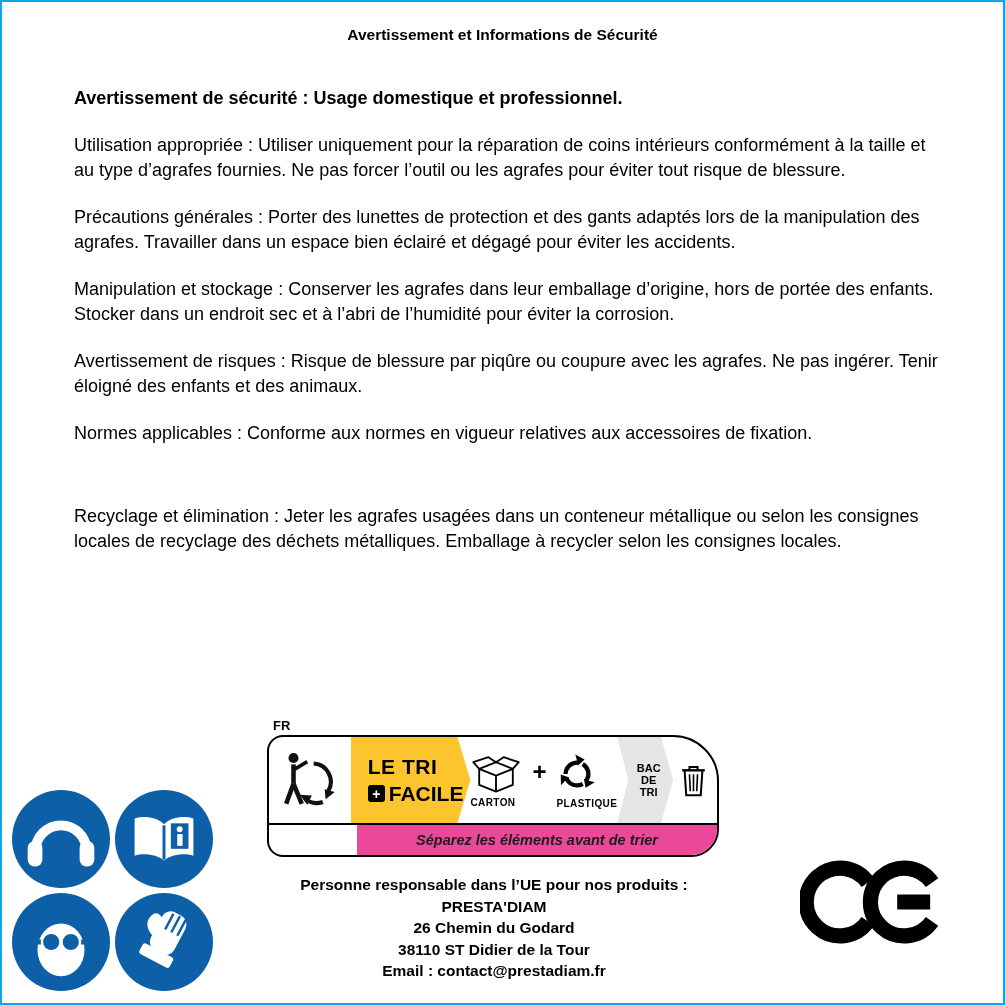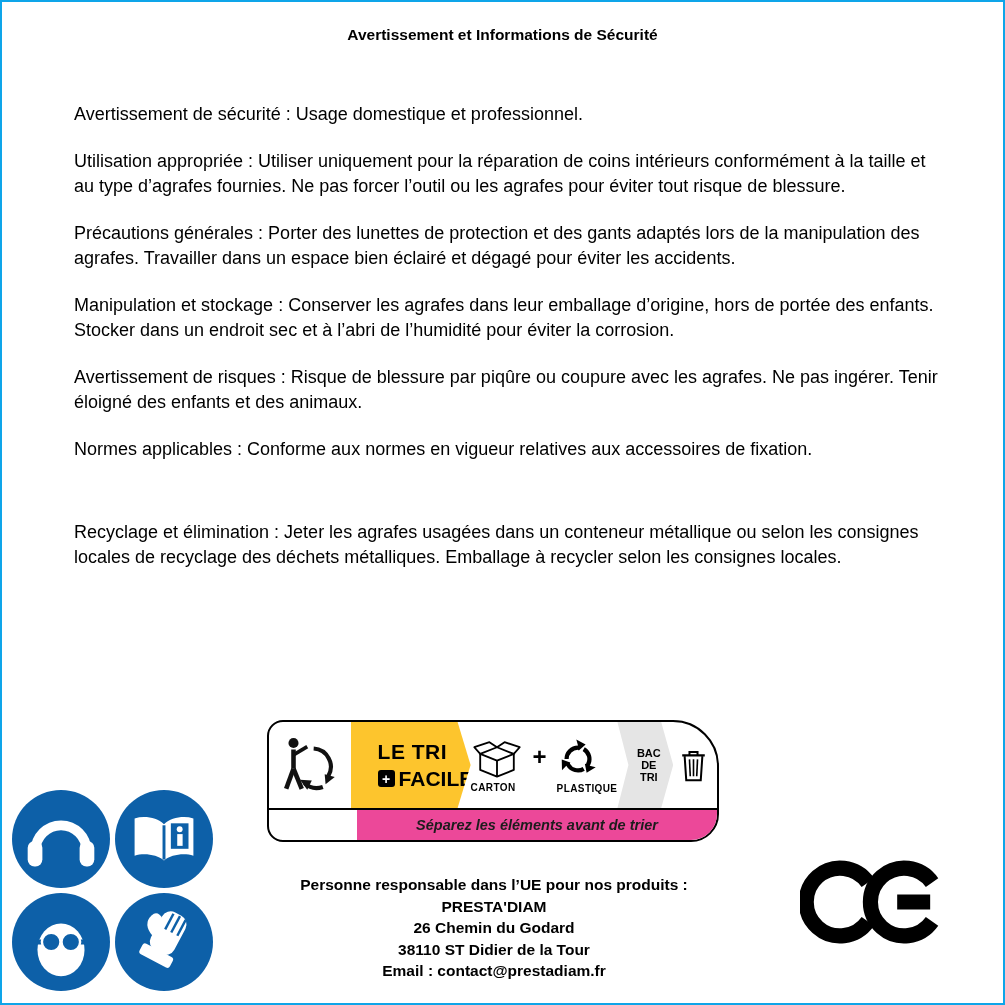--- a/index.html
+++ b/index.html
@@ -7,21 +7,21 @@
     position:relative; width:1005px; height:1005px; box-sizing:border-box;
     background:#fff; border:2px solid #0ea5e9; overflow:hidden;
     font-family:"Liberation Sans", sans-serif; color:#000;
   }
   .title {
     position:absolute; top:24px; left:0; right:0; margin:0;
     text-align:center; font-size:15.5px; font-weight:bold;
   }
   .body-text { position:absolute; left:72px; top:84px; width:875px; font-size:18px; line-height:25px; }
   .body-text p { margin:22px 0 0 0; }
-  .body-text p:first-child { margin-top:16px; }
+  .body-text p:first-child { margin-top:0;font-weight:bold; }
   .body-text p.gap-large { margin-top:58px; }
 
   
   .pictogram-grid {
     position:absolute; left:10px; top:788px;
     display:grid; grid-template-columns:98px 98px; grid-auto-rows:98px; gap:5px;
   }
   .picto svg { width:98px; height:98px; display:block; }
 
   
@@ -31,21 +31,21 @@
     width:452px; border:2.5px solid #000; border-radius:16px 46px 28px 16px;
     overflow:hidden; background:#fff; margin-top:2px; box-sizing:border-box;
   }
   .tri-row { display:flex; height:86px; align-items:stretch; border-bottom:2px solid #000; }
   .triman-wrap { width:82px; display:flex; align-items:center; justify-content:center; }
   .triman-wrap svg { width:66px; height:62px; }
   .tri-yellow {
     width:120px; background:#fdc52d;
     clip-path:polygon(0 0, calc(100% - 13px) 0, 100% 50%, calc(100% - 13px) 100%, 0 100%);
     display:flex; flex-direction:column; align-items:flex-start; justify-content:center;
-    gap:3px; padding-left:27px; box-sizing:border-box;
+    gap:3px; padding-left:17px; box-sizing:border-box;
   }
   .tri-line1 { font-size:21px; font-weight:800; letter-spacing:.5px; }
   .tri-line2 { display:flex; align-items:center; gap:4px; font-size:21px; font-weight:800; }
   .plus-box {
     width:17px; height:17px; background:#000; color:#fff; border-radius:3px;
     display:inline-flex; align-items:center; justify-content:center; font-size:14px; font-weight:bold;
   }
   .tri-materials { flex:1; display:flex; align-items:center; justify-content:center; gap:10px; }
   .material { display:flex; flex-direction:column; align-items:flex-start; }
   .material svg { display:block; }
@@ -123,20 +123,21 @@
           <rect x="32" y="60" width="35" height="12" rx="3" fill="#fff"></rect>
           <line x1="45" y1="20" x2="45" y2="38" stroke="#0d60a8" stroke-width="2.5"></line>
           <line x1="52" y1="19" x2="52" y2="38" stroke="#0d60a8" stroke-width="2.5"></line>
           <line x1="59" y1="20" x2="59" y2="38" stroke="#0d60a8" stroke-width="2.5"></line>
         </g>
       </svg>
     </div>
   </div>
 
   <div class="triman-block">
+    <div class="fr-label">FR</div>
     <div class="tri-box">
       <div class="tri-row">
         <div class="triman-wrap">
           <svg viewBox="0 0 72 64">
             <circle cx="18" cy="8" r="5.5" fill="#111"></circle>
             <path d="M18 15 L18 36" stroke="#111" stroke-width="5" fill="none"></path>
             <path d="M18 21 L33 12" stroke="#111" stroke-width="4" fill="none"></path>
             <path d="M18 36 L10 58" stroke="#111" stroke-width="5" fill="none"></path>
             <path d="M18 36 L27 58" stroke="#111" stroke-width="5" fill="none"></path>
             <path d="M40 14 A20 20 0 0 1 56 44" fill="none" stroke="#111" stroke-width="4.5"></path>

